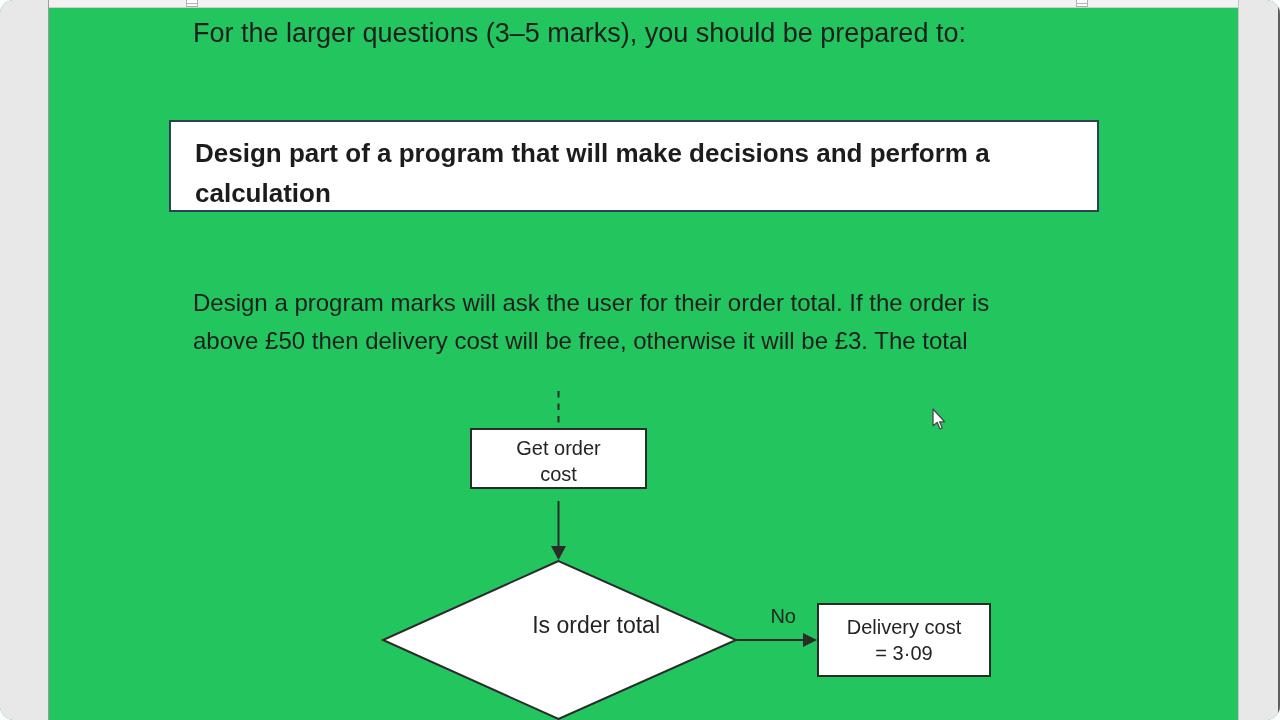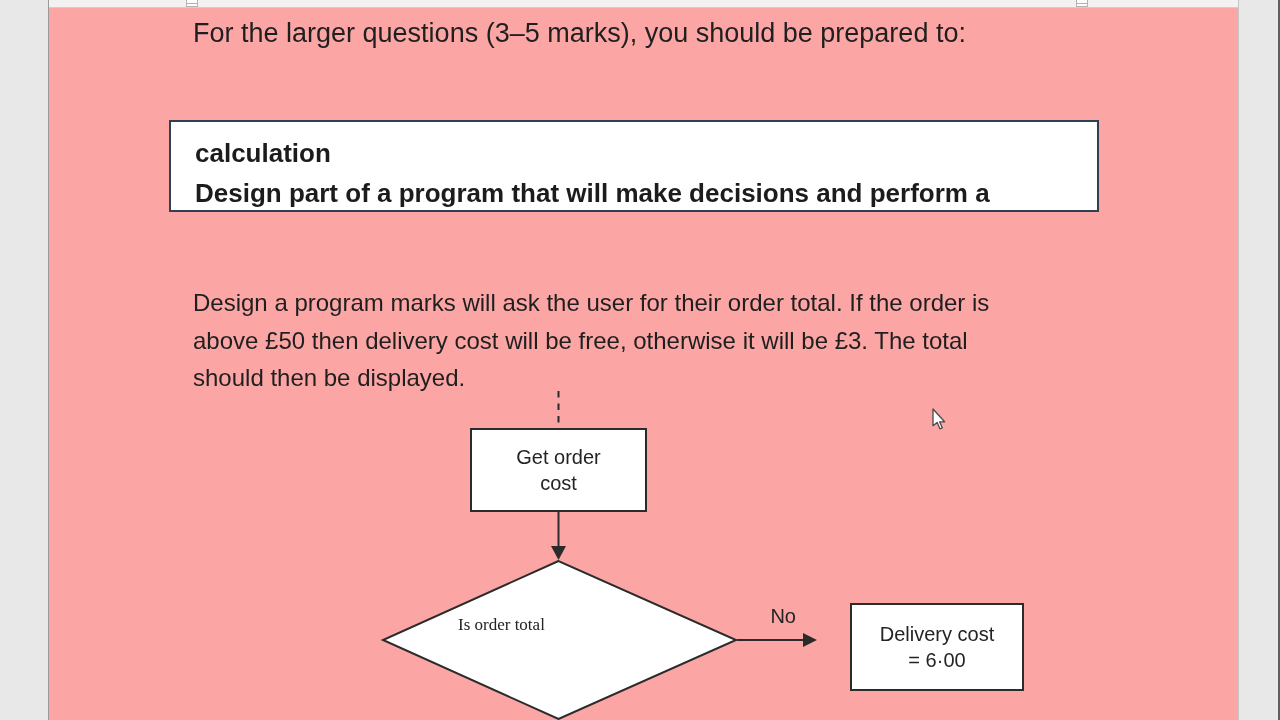--- a/index.html
+++ b/index.html
@@ -1,21 +1,21 @@
 <!DOCTYPE html>
 <html><head>
 <meta charset="utf-8">
 <style>
   html,body{margin:0;padding:0;}
   body{
     width:1280px;height:720px;overflow:hidden;
     font-family:"Liberation Sans","DejaVu Sans",sans-serif;
     background:#ffffff;
   }
-  #screen{position:relative;width:1280px;height:720px;background:#fca5a5;overflow:hidden;}
+  #screen{position:relative;width:1280px;height:720px;background:#22c55e;overflow:hidden;border-radius:14px;}
 
   
   .margin-left{position:absolute;left:0;top:0;width:48px;height:720px;background:#e8e8e8;border-right:1px solid #9a9a9a;}
   .margin-right{position:absolute;left:1238px;top:0;width:42px;height:720px;background:#e8e8e8;border-left:1px solid #c6c6c6;}
   .window-edge{position:absolute;right:0;top:0;width:2px;height:720px;background:#5f5f5f;}
 
   
   .ruler-strip{position:absolute;left:49px;top:0;width:1189px;height:7px;background:#f2f2f2;border-bottom:1px solid #cfcfcf;overflow:visible;}
   .ruler-handle{position:absolute;top:-6px;width:12px;height:13px;background:#fdfdfd;border:1px solid #b2b2b2;box-sizing:border-box;}
   .ruler-handle .mid{position:absolute;left:0;top:8px;width:100%;height:1px;background:#b2b2b2;}
@@ -32,26 +32,26 @@
   }
   .heading-box .h-line{font-weight:bold;font-size:26px;line-height:40px;color:#1c1c1c;white-space:nowrap;}
   .paragraph{left:193px;top:284px;font-size:24px;line-height:37.5px;}
 
   
   .flow-box{
     position:absolute;border:2px solid #2b2b2b;box-sizing:border-box;background:#ffffff;
     display:flex;flex-direction:column;align-items:center;justify-content:center;
     font-size:20px;line-height:26px;color:#242424;text-align:center;
   }
-  .process-box{left:470px;top:428px;width:177px;height:84px;}
-  .result-box{left:850px;top:603px;width:174px;height:88px;}
+  .process-box{left:470px;top:428px;width:177px;height:61px;justify-content:flex-end;}
+  .result-box{left:817px;top:603px;width:174px;height:74px;}
 
   .decision-label{
-    position:absolute;left:458px;top:612px;width:202px;text-align:left;
-    font-size:17px;line-height:26px;color:#242424;font-family:Liberation Serif, serif;
+    position:absolute;left:458px;top:612px;width:202px;text-align:right;
+    font-size:23px;line-height:26px;color:#242424;
   }
   .no-label{
     position:absolute;left:748px;top:605px;width:48px;text-align:right;
     font-size:20px;color:#242424;
   }
 
   svg.overlay{position:absolute;left:0;top:0;pointer-events:none;}
   .flow-stroke{stroke:#2b2b2b;stroke-width:2;fill:none;}
   .flow-fill{fill:#2b2b2b;stroke:none;}
 </style>
@@ -69,28 +69,27 @@
         <div class="mid"></div>
       </div>
     <div class="ruler-handle handle-right">
         <div class="mid"></div>
       </div>
   </div>
 
   <div class="doc-text intro">For the larger questions (3–5 marks), you should be prepared to:</div>
 
   <div class="heading-box">
+    <div class="h-line">Design part of a program that will make decisions and perform a</div>
     <div class="h-line">calculation</div>
-    <div class="h-line">Design part of a program that will make decisions and perform a</div>
   </div>
 
   <div class="doc-text paragraph">
     <div>Design a program marks will ask the user for their order total. If the order is</div>
     <div>above £50 then delivery cost will be free, otherwise it will be £3. The total</div>
-    <div>should then be displayed.</div>
   </div>
 
   <svg class="overlay" width="1280" height="720" viewBox="0 0 1280 720">
 
     <line class="flow-stroke" x1="558.5" y1="391" x2="558.5" y2="426" stroke-dasharray="6.5 6"></line>
 
     <line class="flow-stroke" x1="558.5" y1="501" x2="558.5" y2="548"></line>
     <polygon class="flow-fill" points="551,546 566,546 558.5,560"></polygon>
 
     <polygon points="558.5,561 383,640 558.5,719 736,640" fill="#ffffff" stroke="#2b2b2b" stroke-width="2"></polygon>
@@ -107,16 +106,16 @@
   </div>
 
   <div class="decision-label">
     <div>Is order total</div>
   </div>
 
   <div class="no-label">No</div>
 
   <div class="flow-box result-box">
     <div>Delivery cost</div>
-    <div>= 6·00</div>
+    <div>= 3·09</div>
   </div>
 
 </div>
 
 </body></html>

